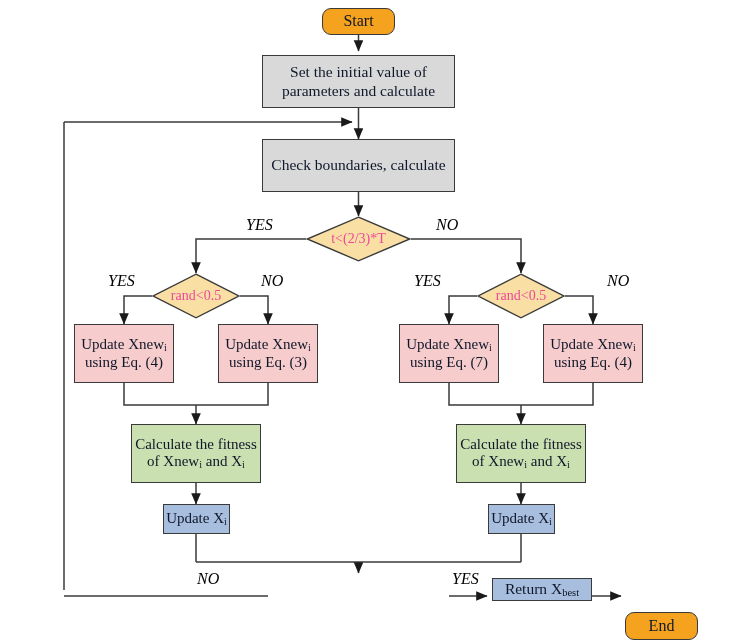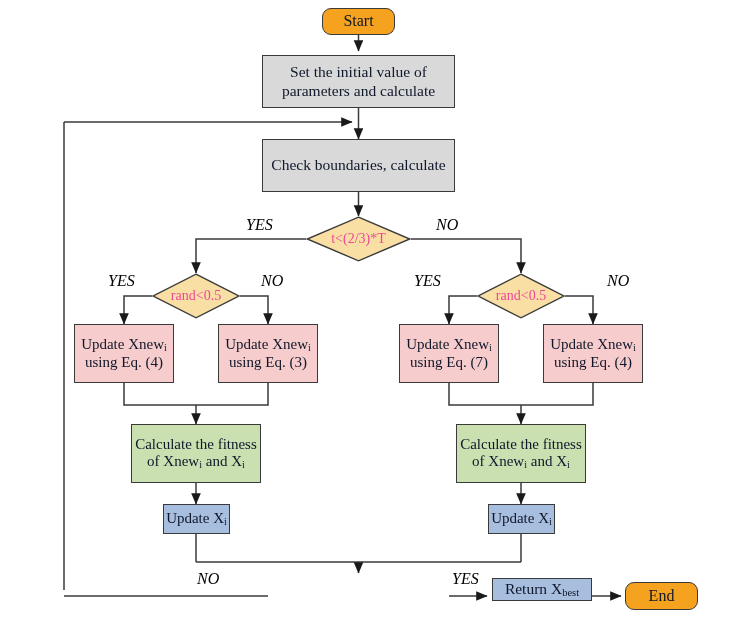--- a/index.html
+++ b/index.html
@@ -211,17 +211,17 @@
     <span><span>Update X</span><sub>i</sub></span>
   </div>
 
   <div class="lbl" style="left:197px; top:570px;">NO</div>
   <div class="lbl" style="left:452px; top:570px;">YES</div>
 
   <div class="node rect" style="left:492px; top:578px; width:100px; height:23px; background:#A8BEDE; font-size:15.5px;">
     <span><span>Return X</span><sub>best</sub></span>
   </div>
 
-  <div class="node terminator" style="left:625px; top:582px; width:73px; height:28px; background:#F5A21E; font-size:16px;font-family:Liberation Serif, serif;">
+  <div class="node terminator" style="left:625px; top:612px; width:73px; height:28px; background:#F5A21E; font-size:16px;font-family:Liberation Serif, serif;">
     <span>End</span>
   </div>
 
 </div>
 
 </body></html>

